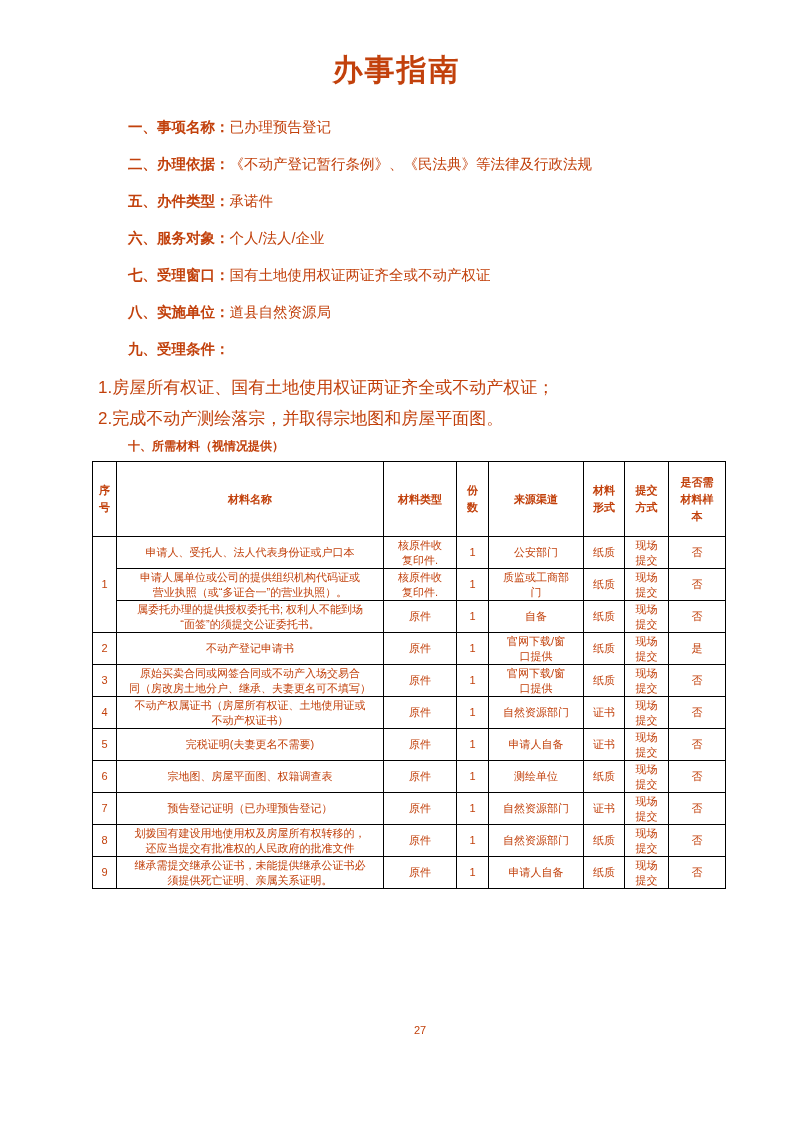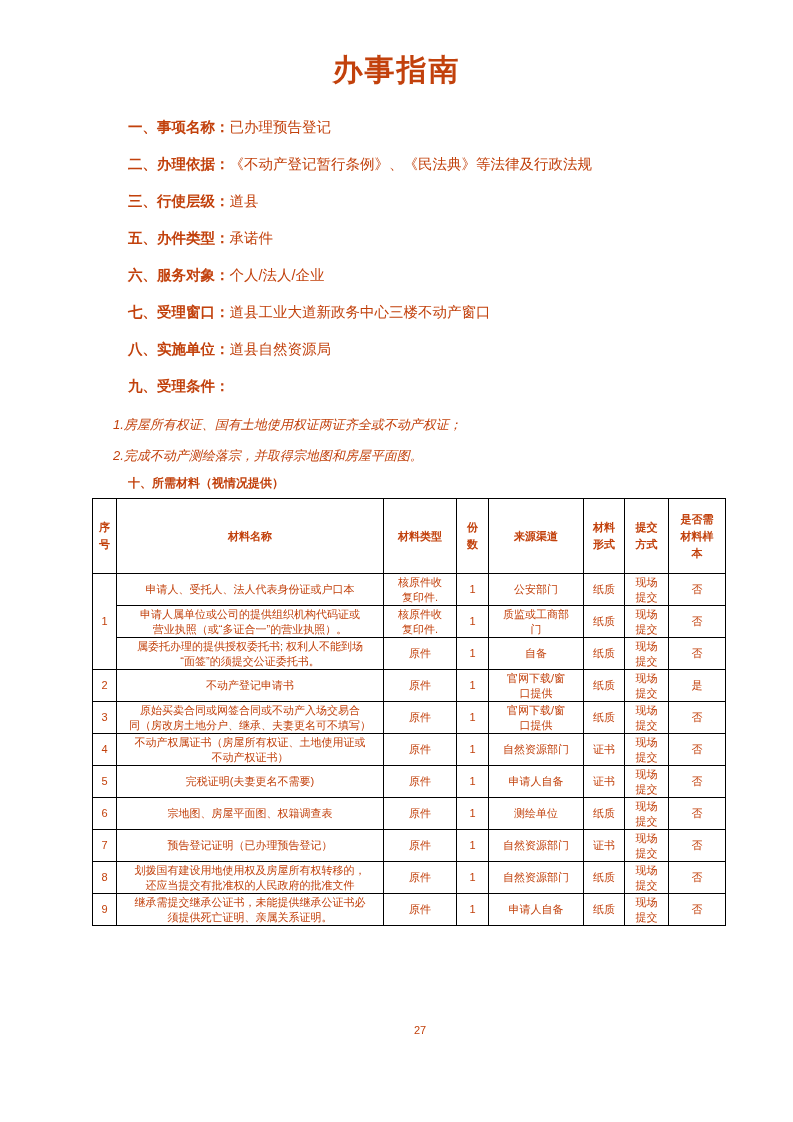--- a/index.html
+++ b/index.html
@@ -26,25 +26,24 @@
   }
   .guide-item {
     margin-left: 36px;
     margin-bottom: 16px;
     font-size: 14.5px;
     line-height: 21px;
   }
   .guide-item .lbl { font-weight: bold; }
   .guide-item .val { font-weight: normal; }
   .condition {
-    margin-left: 21px;
+    margin-left: 6px;
     margin-top: 17px;
-    font-size: 13px;
+    font-size: 17px;
     line-height: 21px;
-    font-style: italic;
   }
   .condition + .condition { margin-top: 10px; }
   .materials-heading {
     margin-left: 36px;
     margin-top: 7px;
     margin-bottom: 4px;
     font-size: 12px;
     font-weight: bold;
     line-height: 21px;
   }
@@ -89,30 +88,27 @@
 
   <div class="content">
 
     <div class="guide-item">
       <span class="lbl">一、事项名称：</span><span class="val">已办理预告登记</span>
     </div>
     <div class="guide-item">
       <span class="lbl">二、办理依据：</span><span class="val">《不动产登记暂行条例》、《民法典》等法律及行政法规</span>
     </div>
     <div class="guide-item">
-      <span class="lbl">三、行使层级：</span><span class="val">道县</span>
-    </div>
-    <div class="guide-item">
       <span class="lbl">五、办件类型：</span><span class="val">承诺件</span>
     </div>
     <div class="guide-item">
       <span class="lbl">六、服务对象：</span><span class="val">个人/法人/企业</span>
     </div>
     <div class="guide-item">
-      <span class="lbl">七、受理窗口：</span><span class="val">道县工业大道新政务中心三楼不动产窗口</span>
+      <span class="lbl">七、受理窗口：</span><span class="val">国有土地使用权证两证齐全或不动产权证</span>
     </div>
     <div class="guide-item">
       <span class="lbl">八、实施单位：</span><span class="val">道县自然资源局</span>
     </div>
     <div class="guide-item">
       <span class="lbl">九、受理条件：</span><span class="val"></span>
     </div>
 
     <div class="condition">1.房屋所有权证、国有土地使用权证两证齐全或不动产权证；</div>
     <div class="condition">2.完成不动产测绘落宗，并取得宗地图和房屋平面图。</div>

